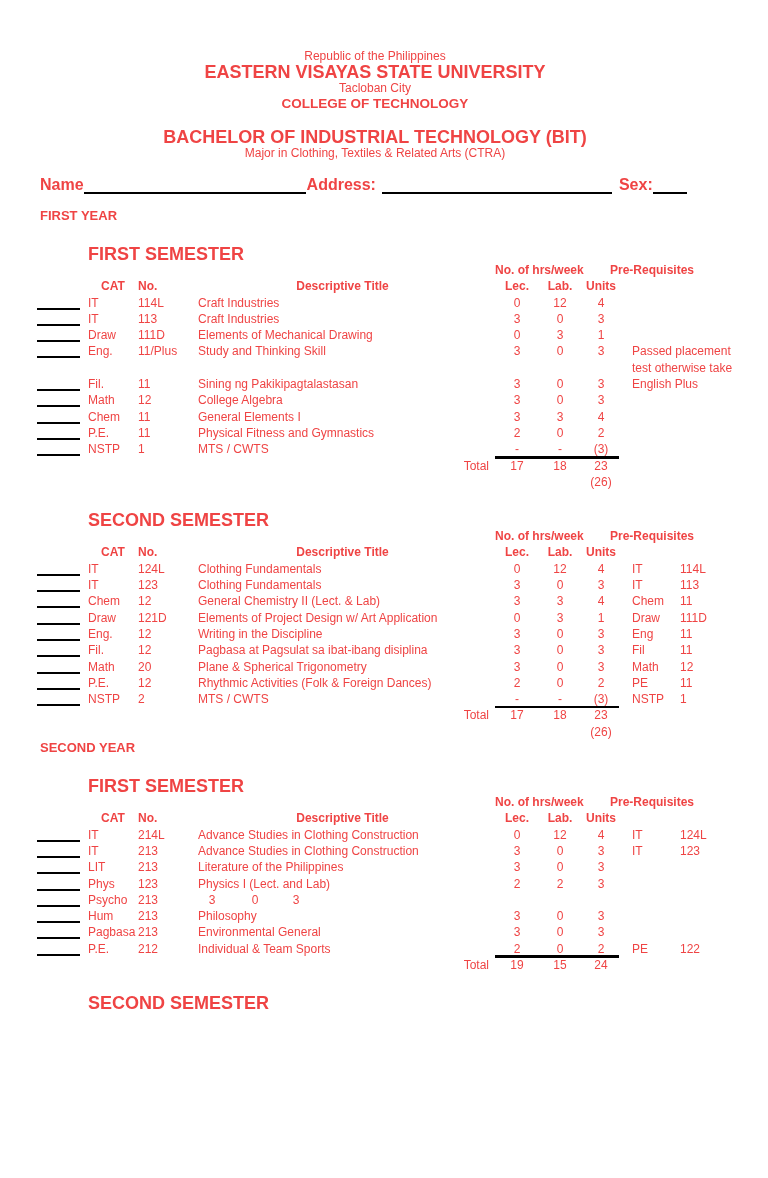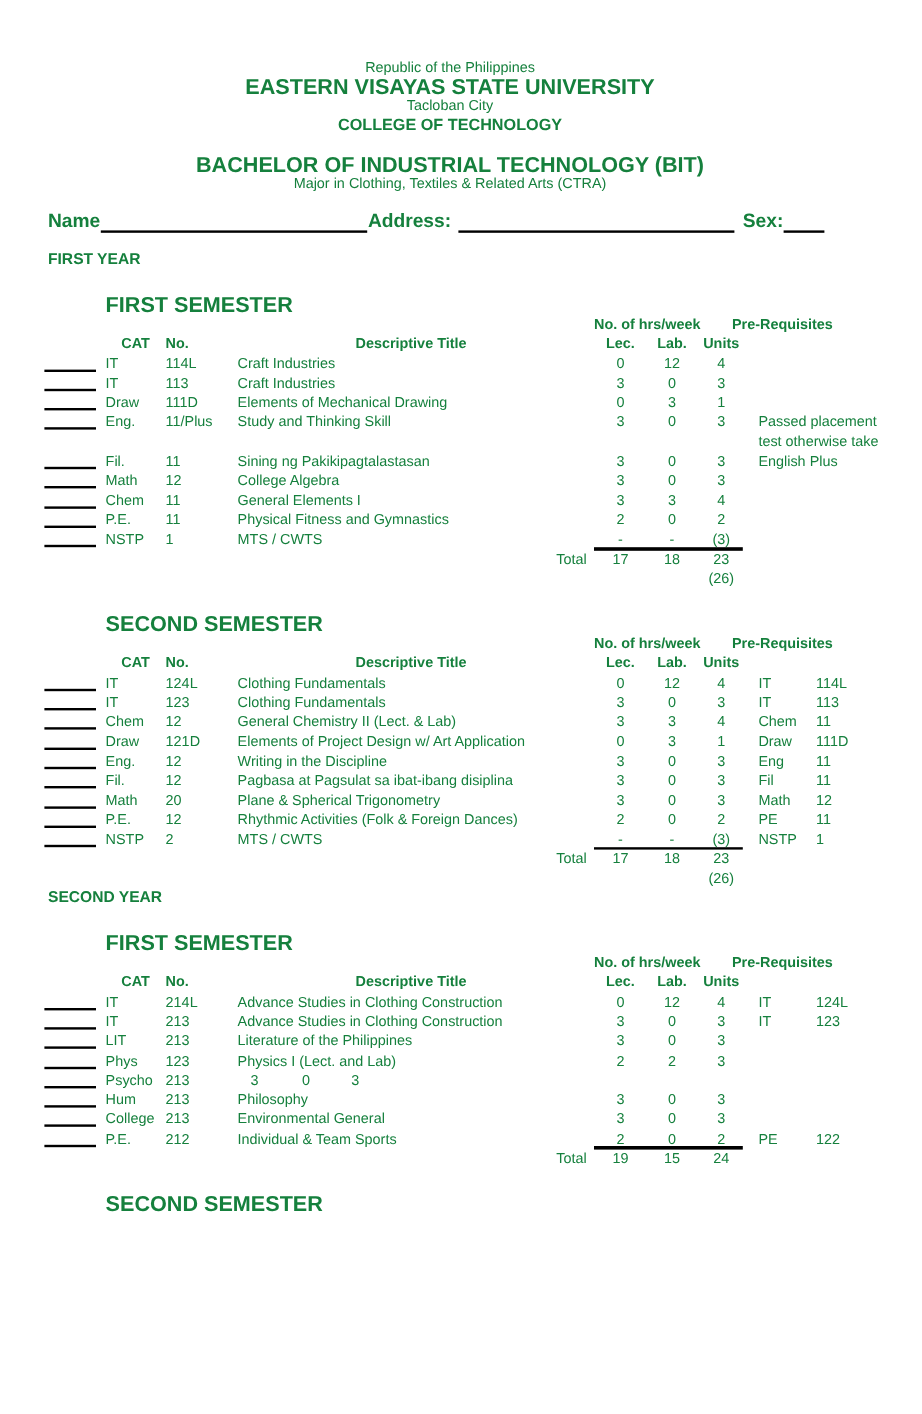--- a/index.html
+++ b/index.html
@@ -1,18 +1,18 @@
 <!DOCTYPE html>
 <html><head>
 <meta charset="utf-8">
 <style>
   * { box-sizing: border-box; margin: 0; padding: 0; }
   html, body { background: #fff; }
   .page {
-    width: 768px; height: 1178px; background: #ffffff; color: #15803d;
+    width: 768px; height: 1178px; background: #ffffff; color: #ef4444;
     font-family: "Liberation Sans", sans-serif; font-size: 12px;
     position: relative; overflow: hidden;
   }
   .content { padding: 48px 33px 0 40px; width: 768px; }
   
   .doc-header { width: 670px; text-align: center; line-height: 16px; }
   .h-sm { font-size: 12px; }
   .h-lg { font-size: 18px; font-weight: bold; }
   .college-line { width: 670px; text-align: center; font-size: 13.5px; font-weight: bold; margin-top: 0; line-height: 16px; }
   .program-block { width: 670px; text-align: center; margin-top: 17px; line-height: 16px; }
@@ -541,21 +541,21 @@
             <div class="c c-units">3</div>
             <div class="c c-sp"></div>
             <div class="c c-pcat"></div>
             <div class="c c-pno"></div>
           </div>
 
           <div class="row">
             <div class="c c-blank">
               <div class="rline"></div>
             </div>
-            <div class="c c-cat">College</div>
+            <div class="c c-cat">Pagbasa</div>
             <div class="c c-no">213</div>
             <div class="c c-title">Environmental General</div>
             <div class="c c-lec">3</div>
             <div class="c c-lab">0</div>
             <div class="c c-units">3</div>
             <div class="c c-sp"></div>
             <div class="c c-pcat"></div>
             <div class="c c-pno"></div>
           </div>
 

